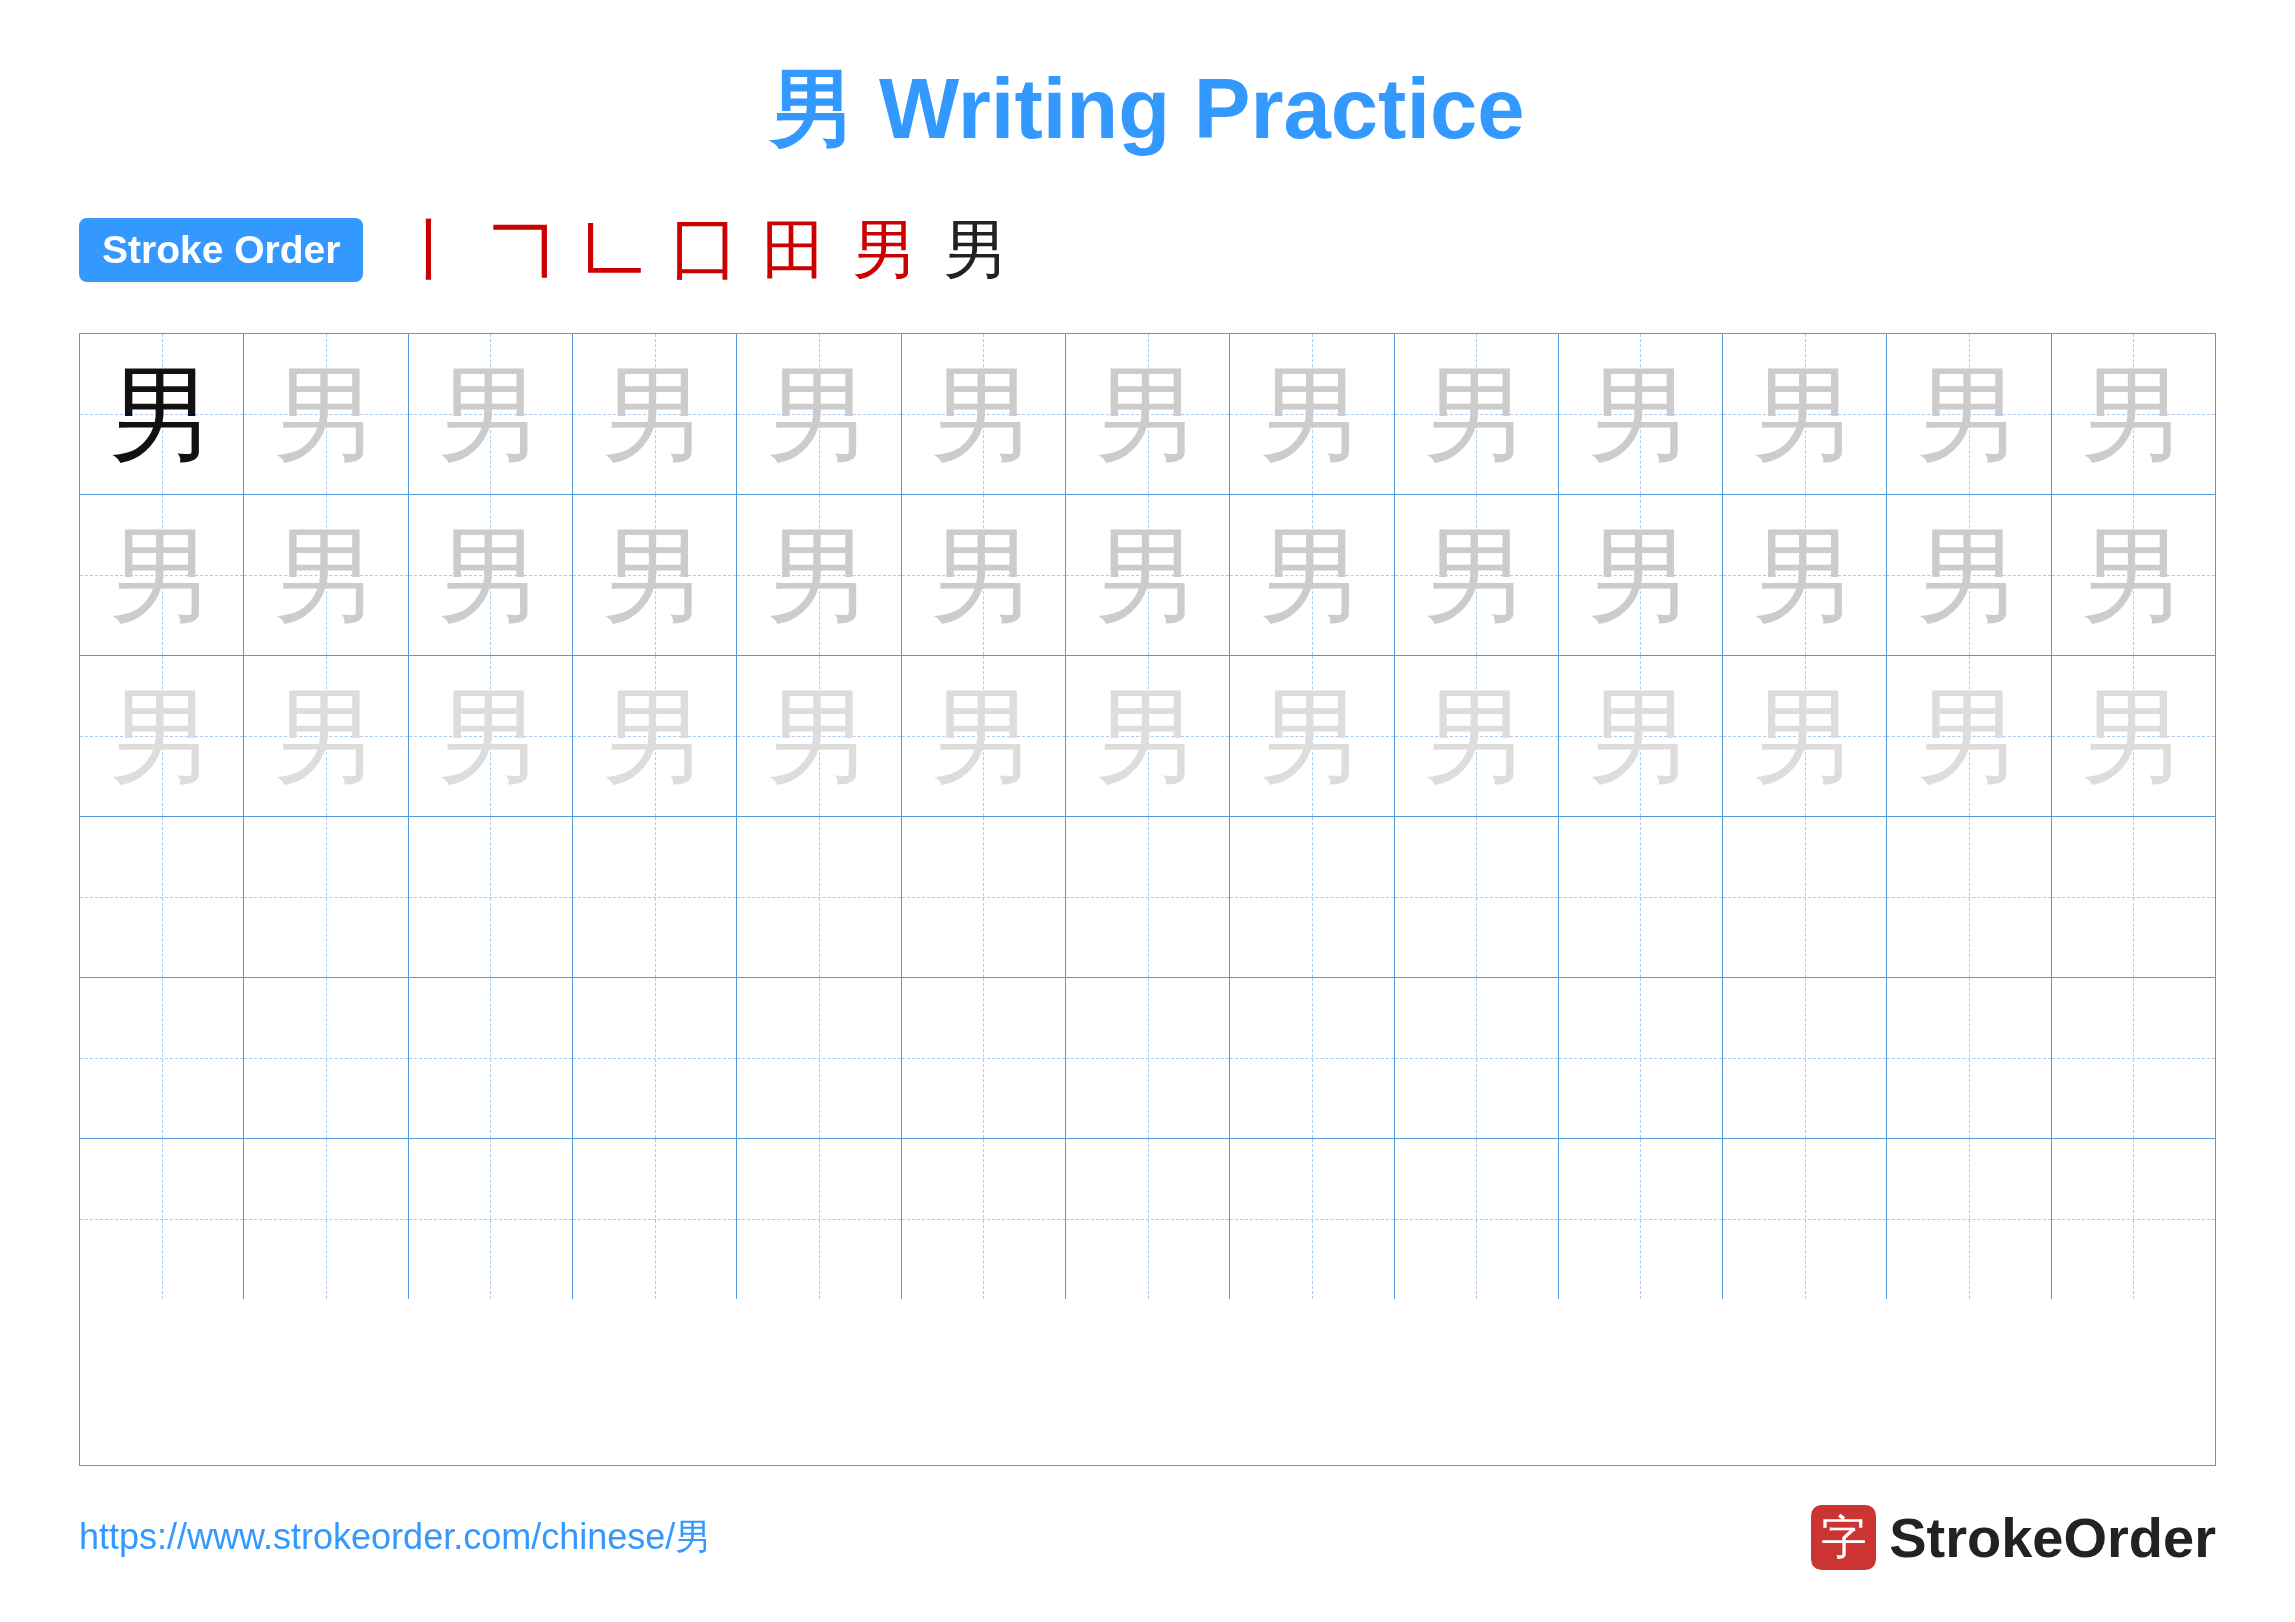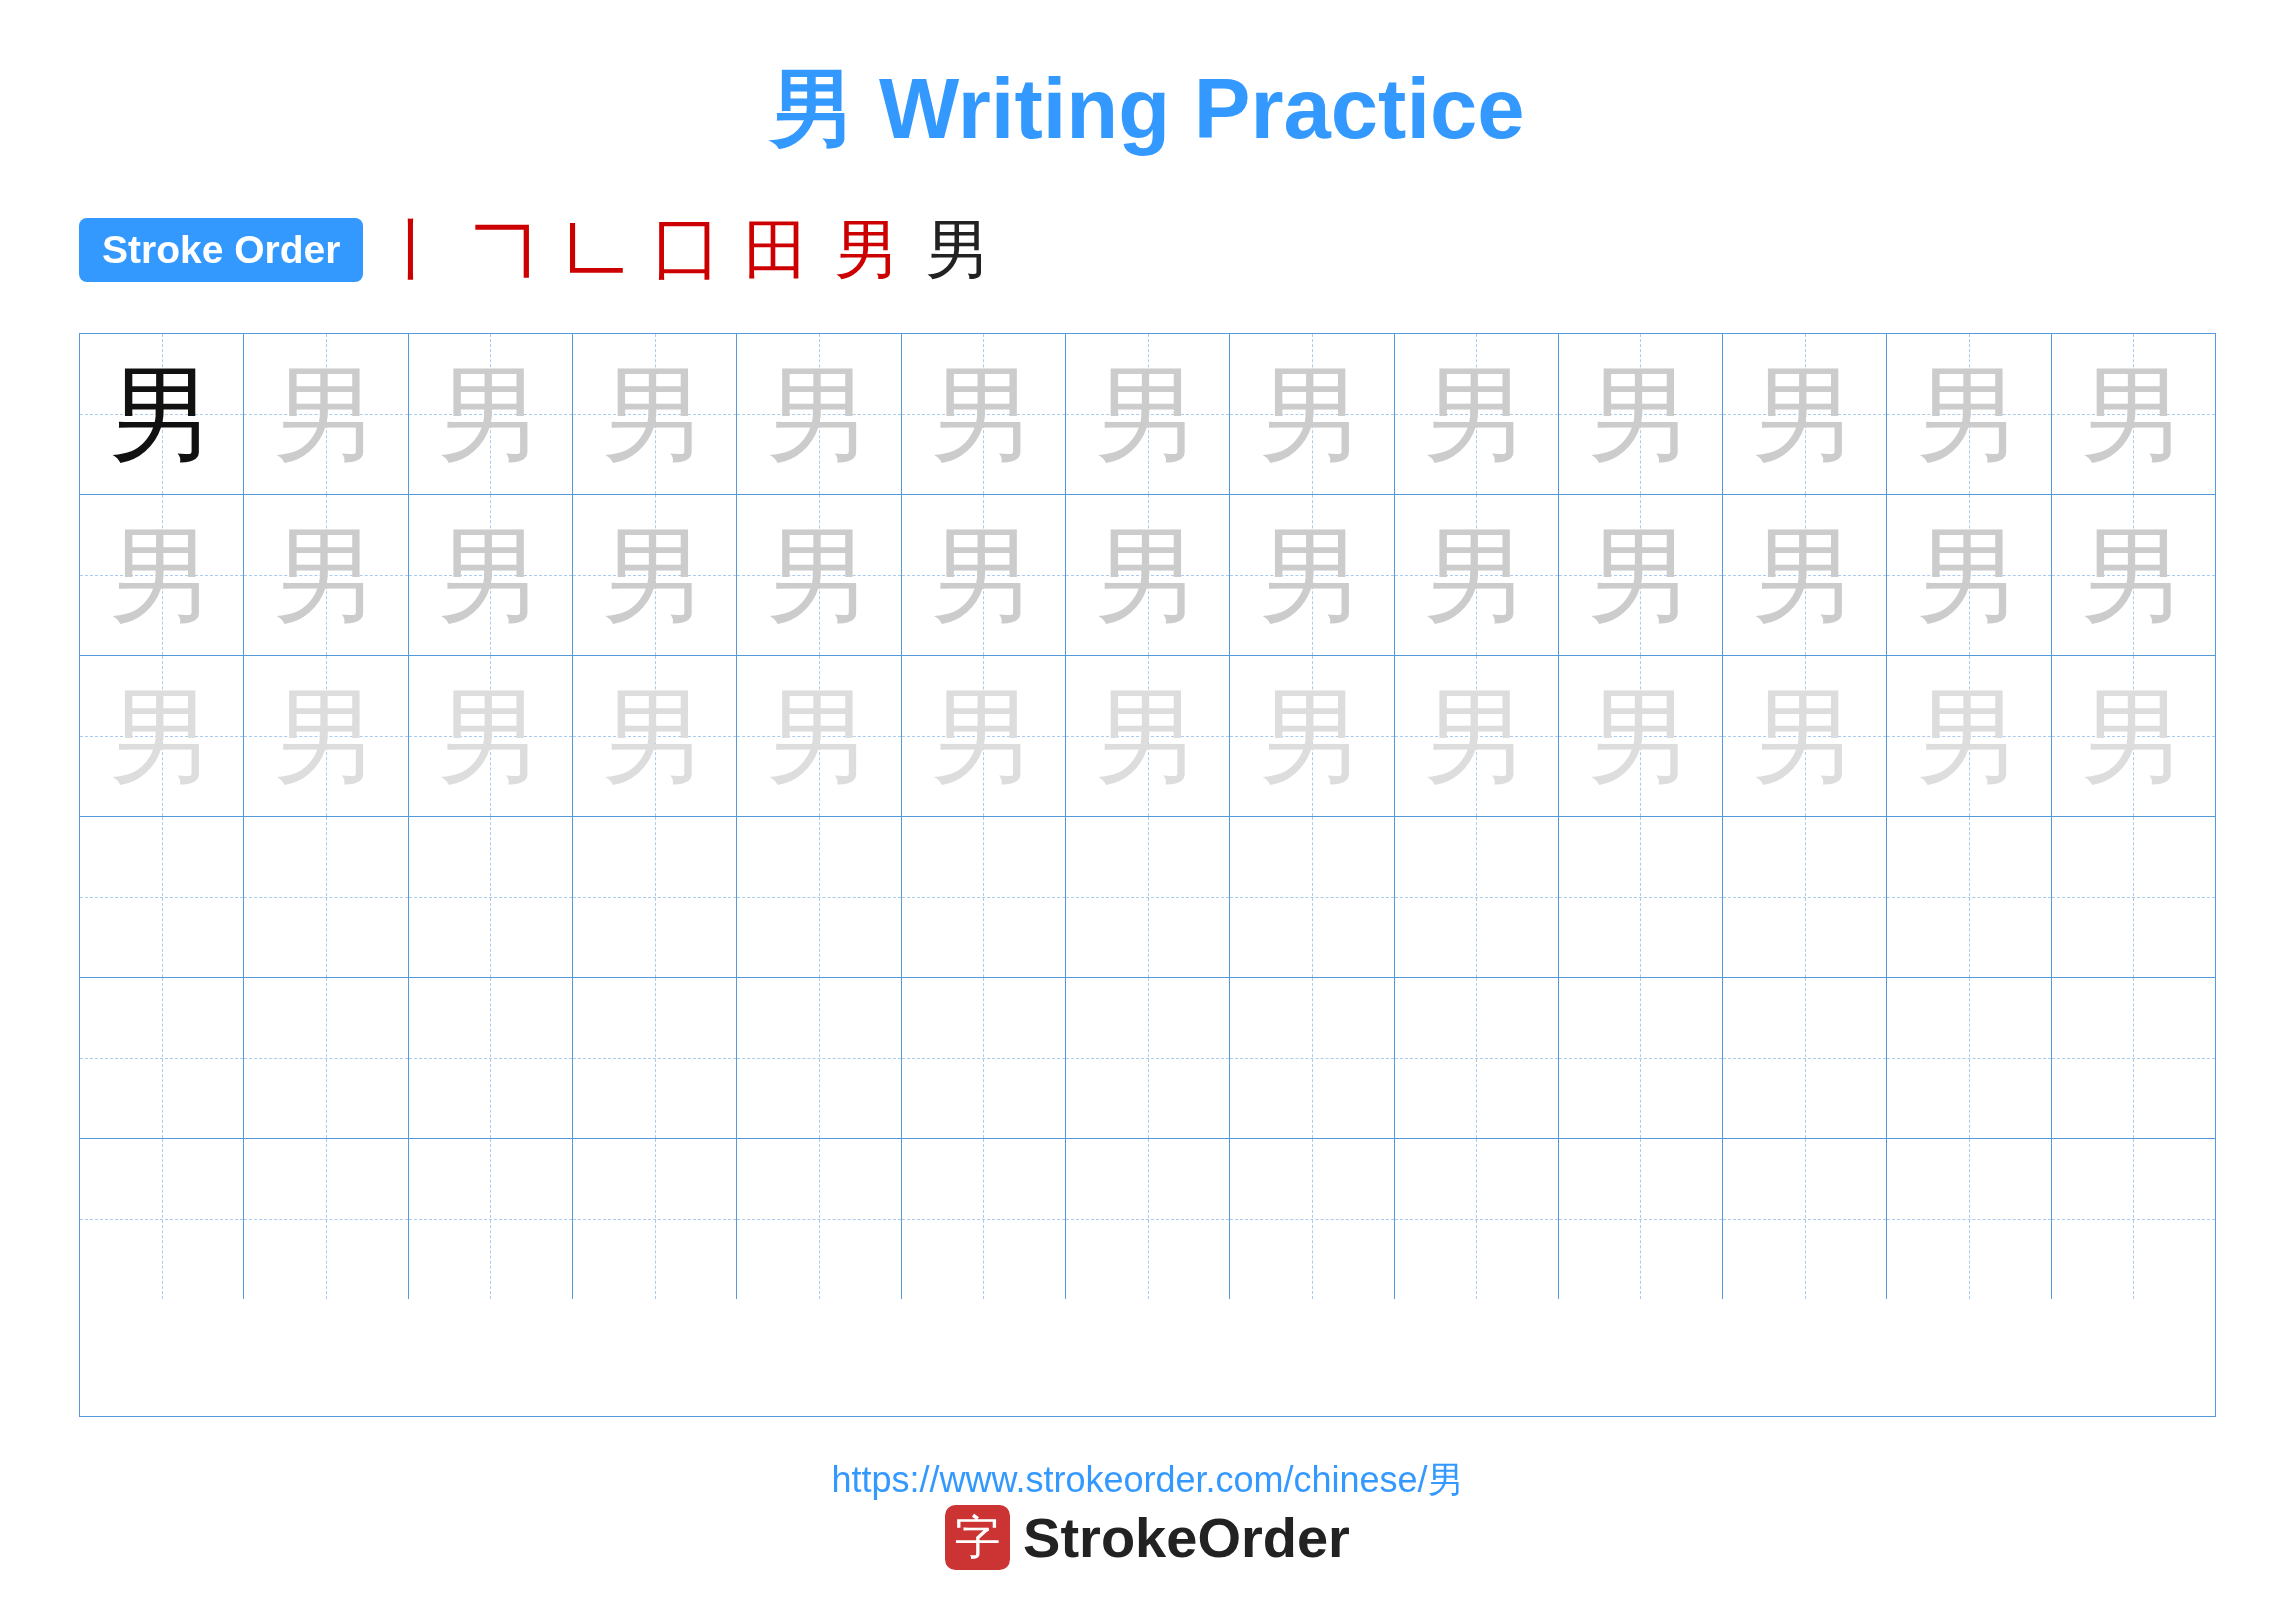--- a/index.html
+++ b/index.html
@@ -27,21 +27,21 @@
       color: #3399ff;
       margin-bottom: 39px;
       text-align: center;
     }
 
     .stroke-order-row {
       display: flex;
       align-items: center;
       width: 100%;
       margin-bottom: 39px;
-      gap: 16px;
+      gap: 34px;
     }
 
     .stroke-order-badge {
       background-color: #3399ff;
       color: white;
       font-size: 39px;
       font-weight: bold;
       padding: 9.8px 23px;
       border-radius: 7.9px;
       white-space: nowrap;
@@ -133,21 +133,20 @@
       z-index: 1;
       line-height: 1;
     }
 
     .footer {
       width: 100%;
       display: flex;
       justify-content: space-between;
       align-items: center;
       margin-top: 39px;
-      flex-direction: column;
     }
 
     .footer-url {
       font-size: 36px;
       color: #3399ff;
     }
 
     .footer-logo {
       display: flex;
       align-items: center;

